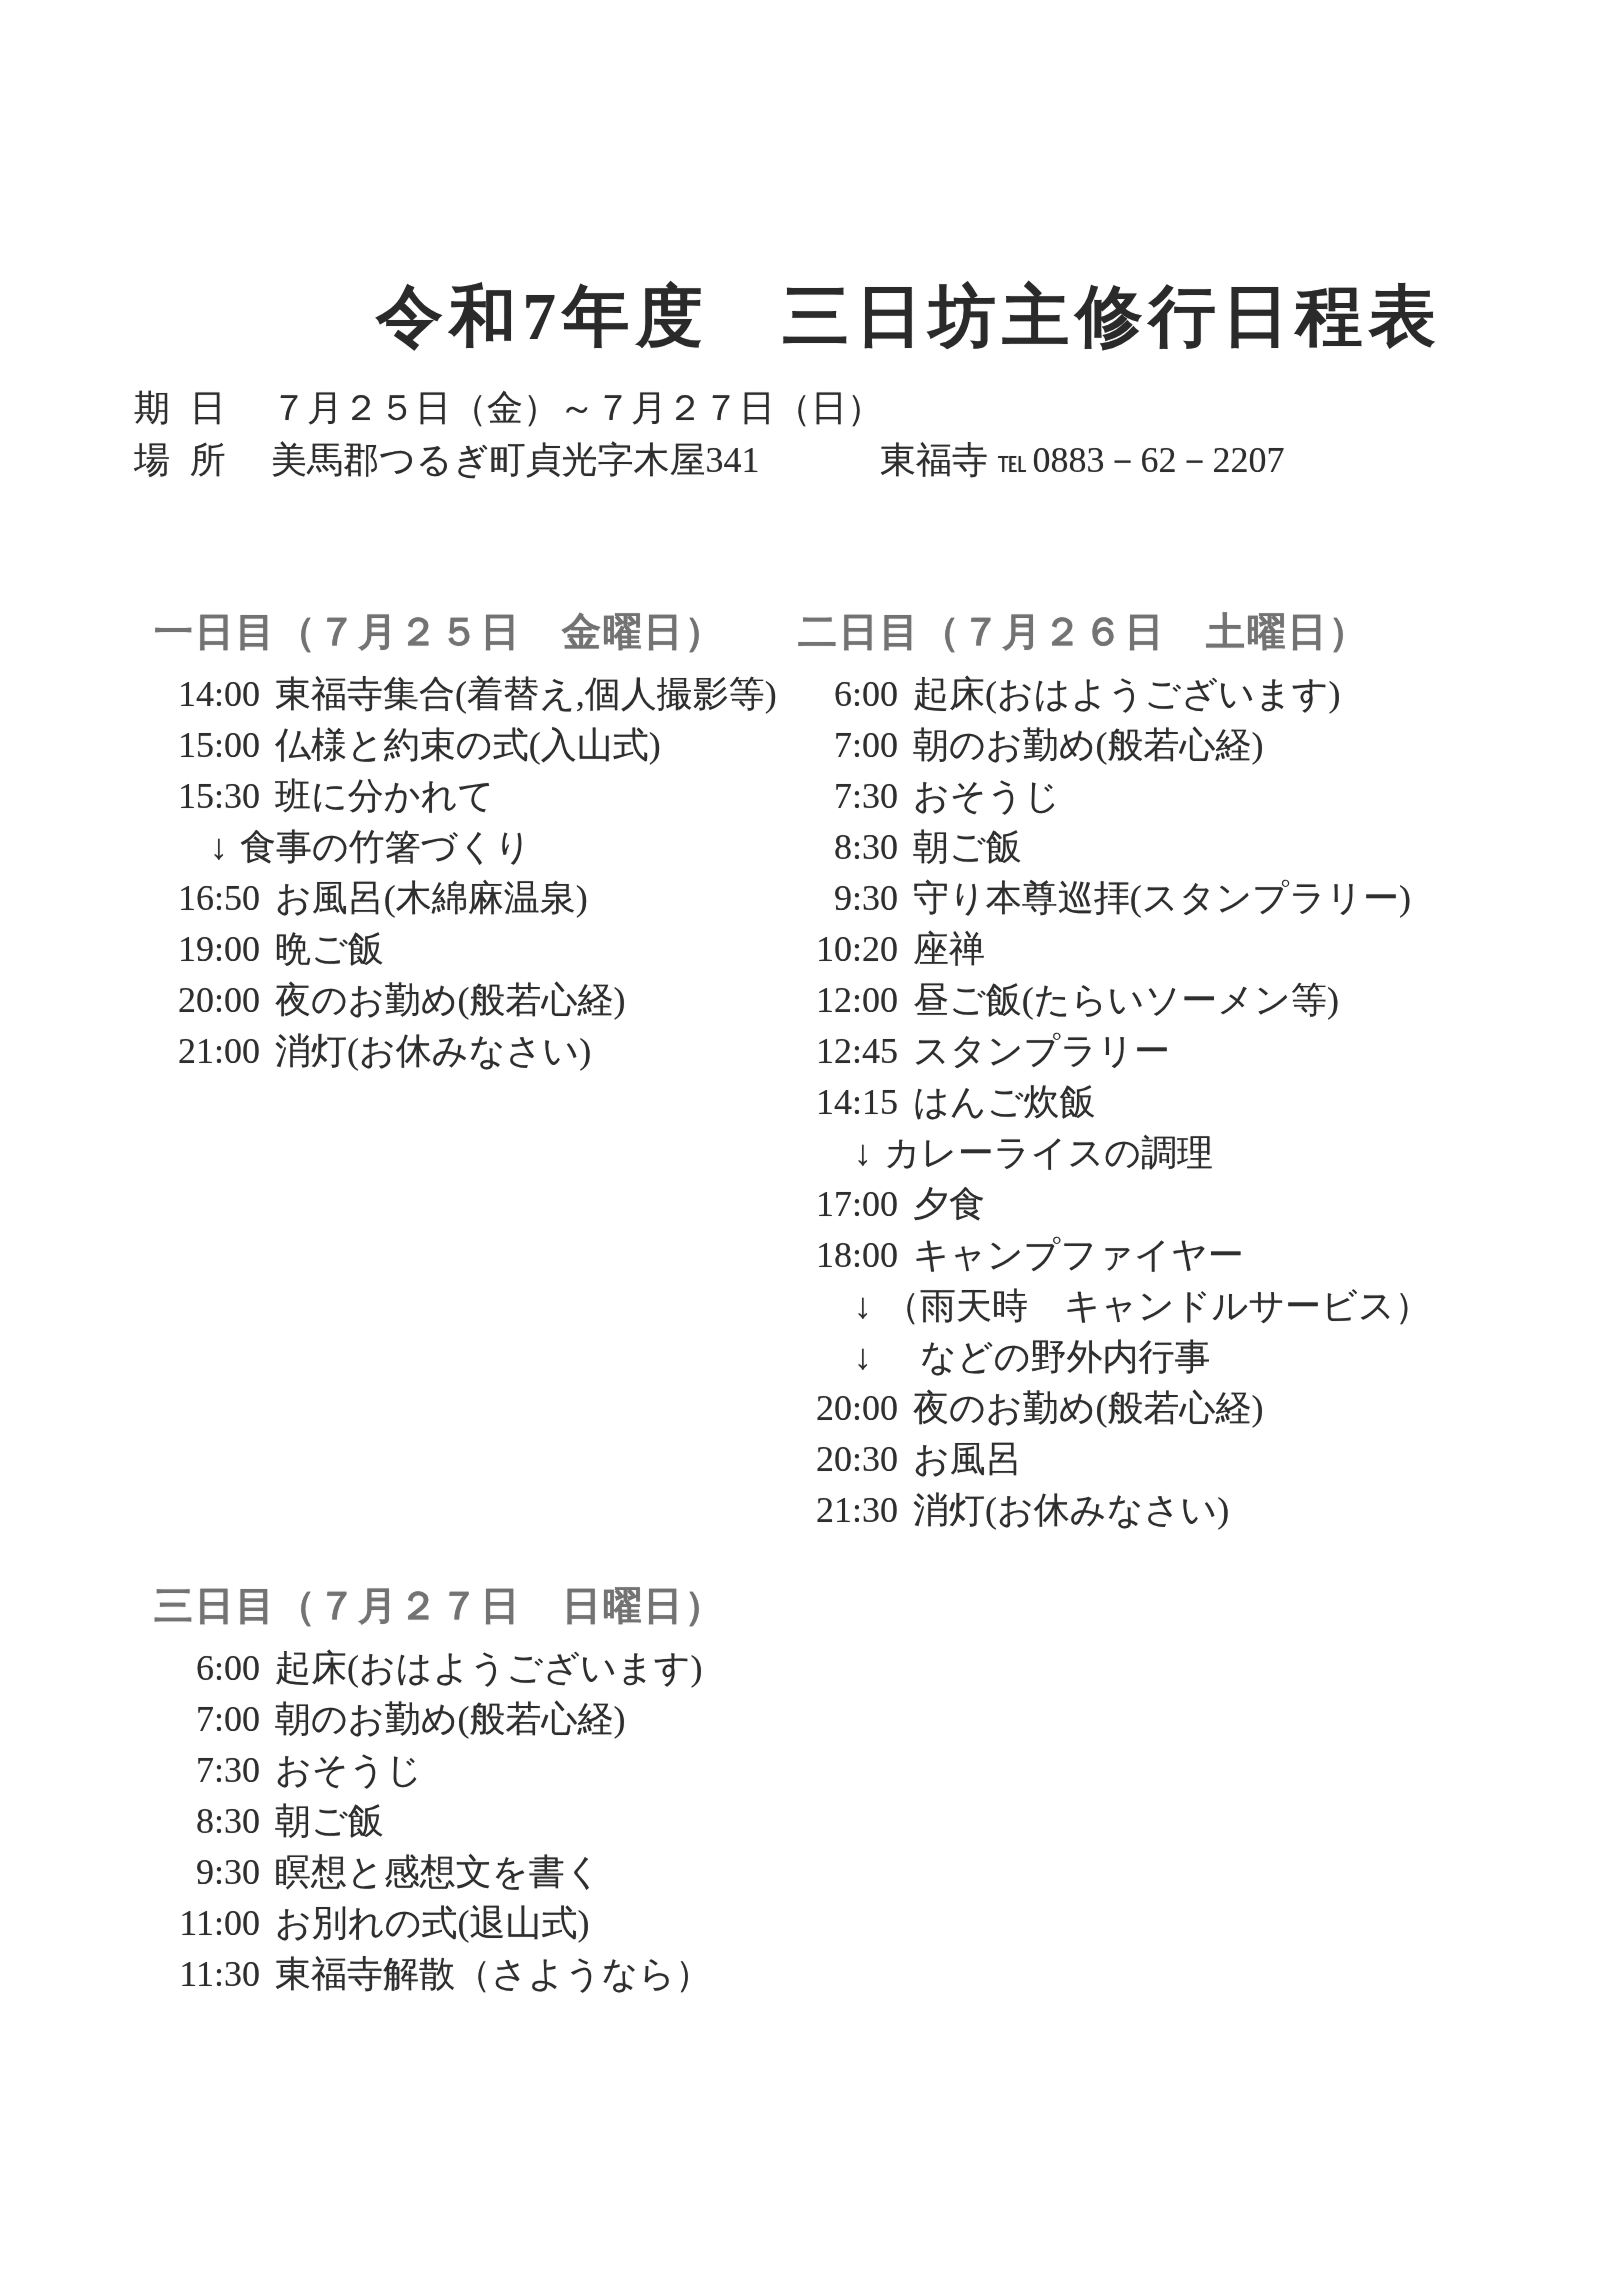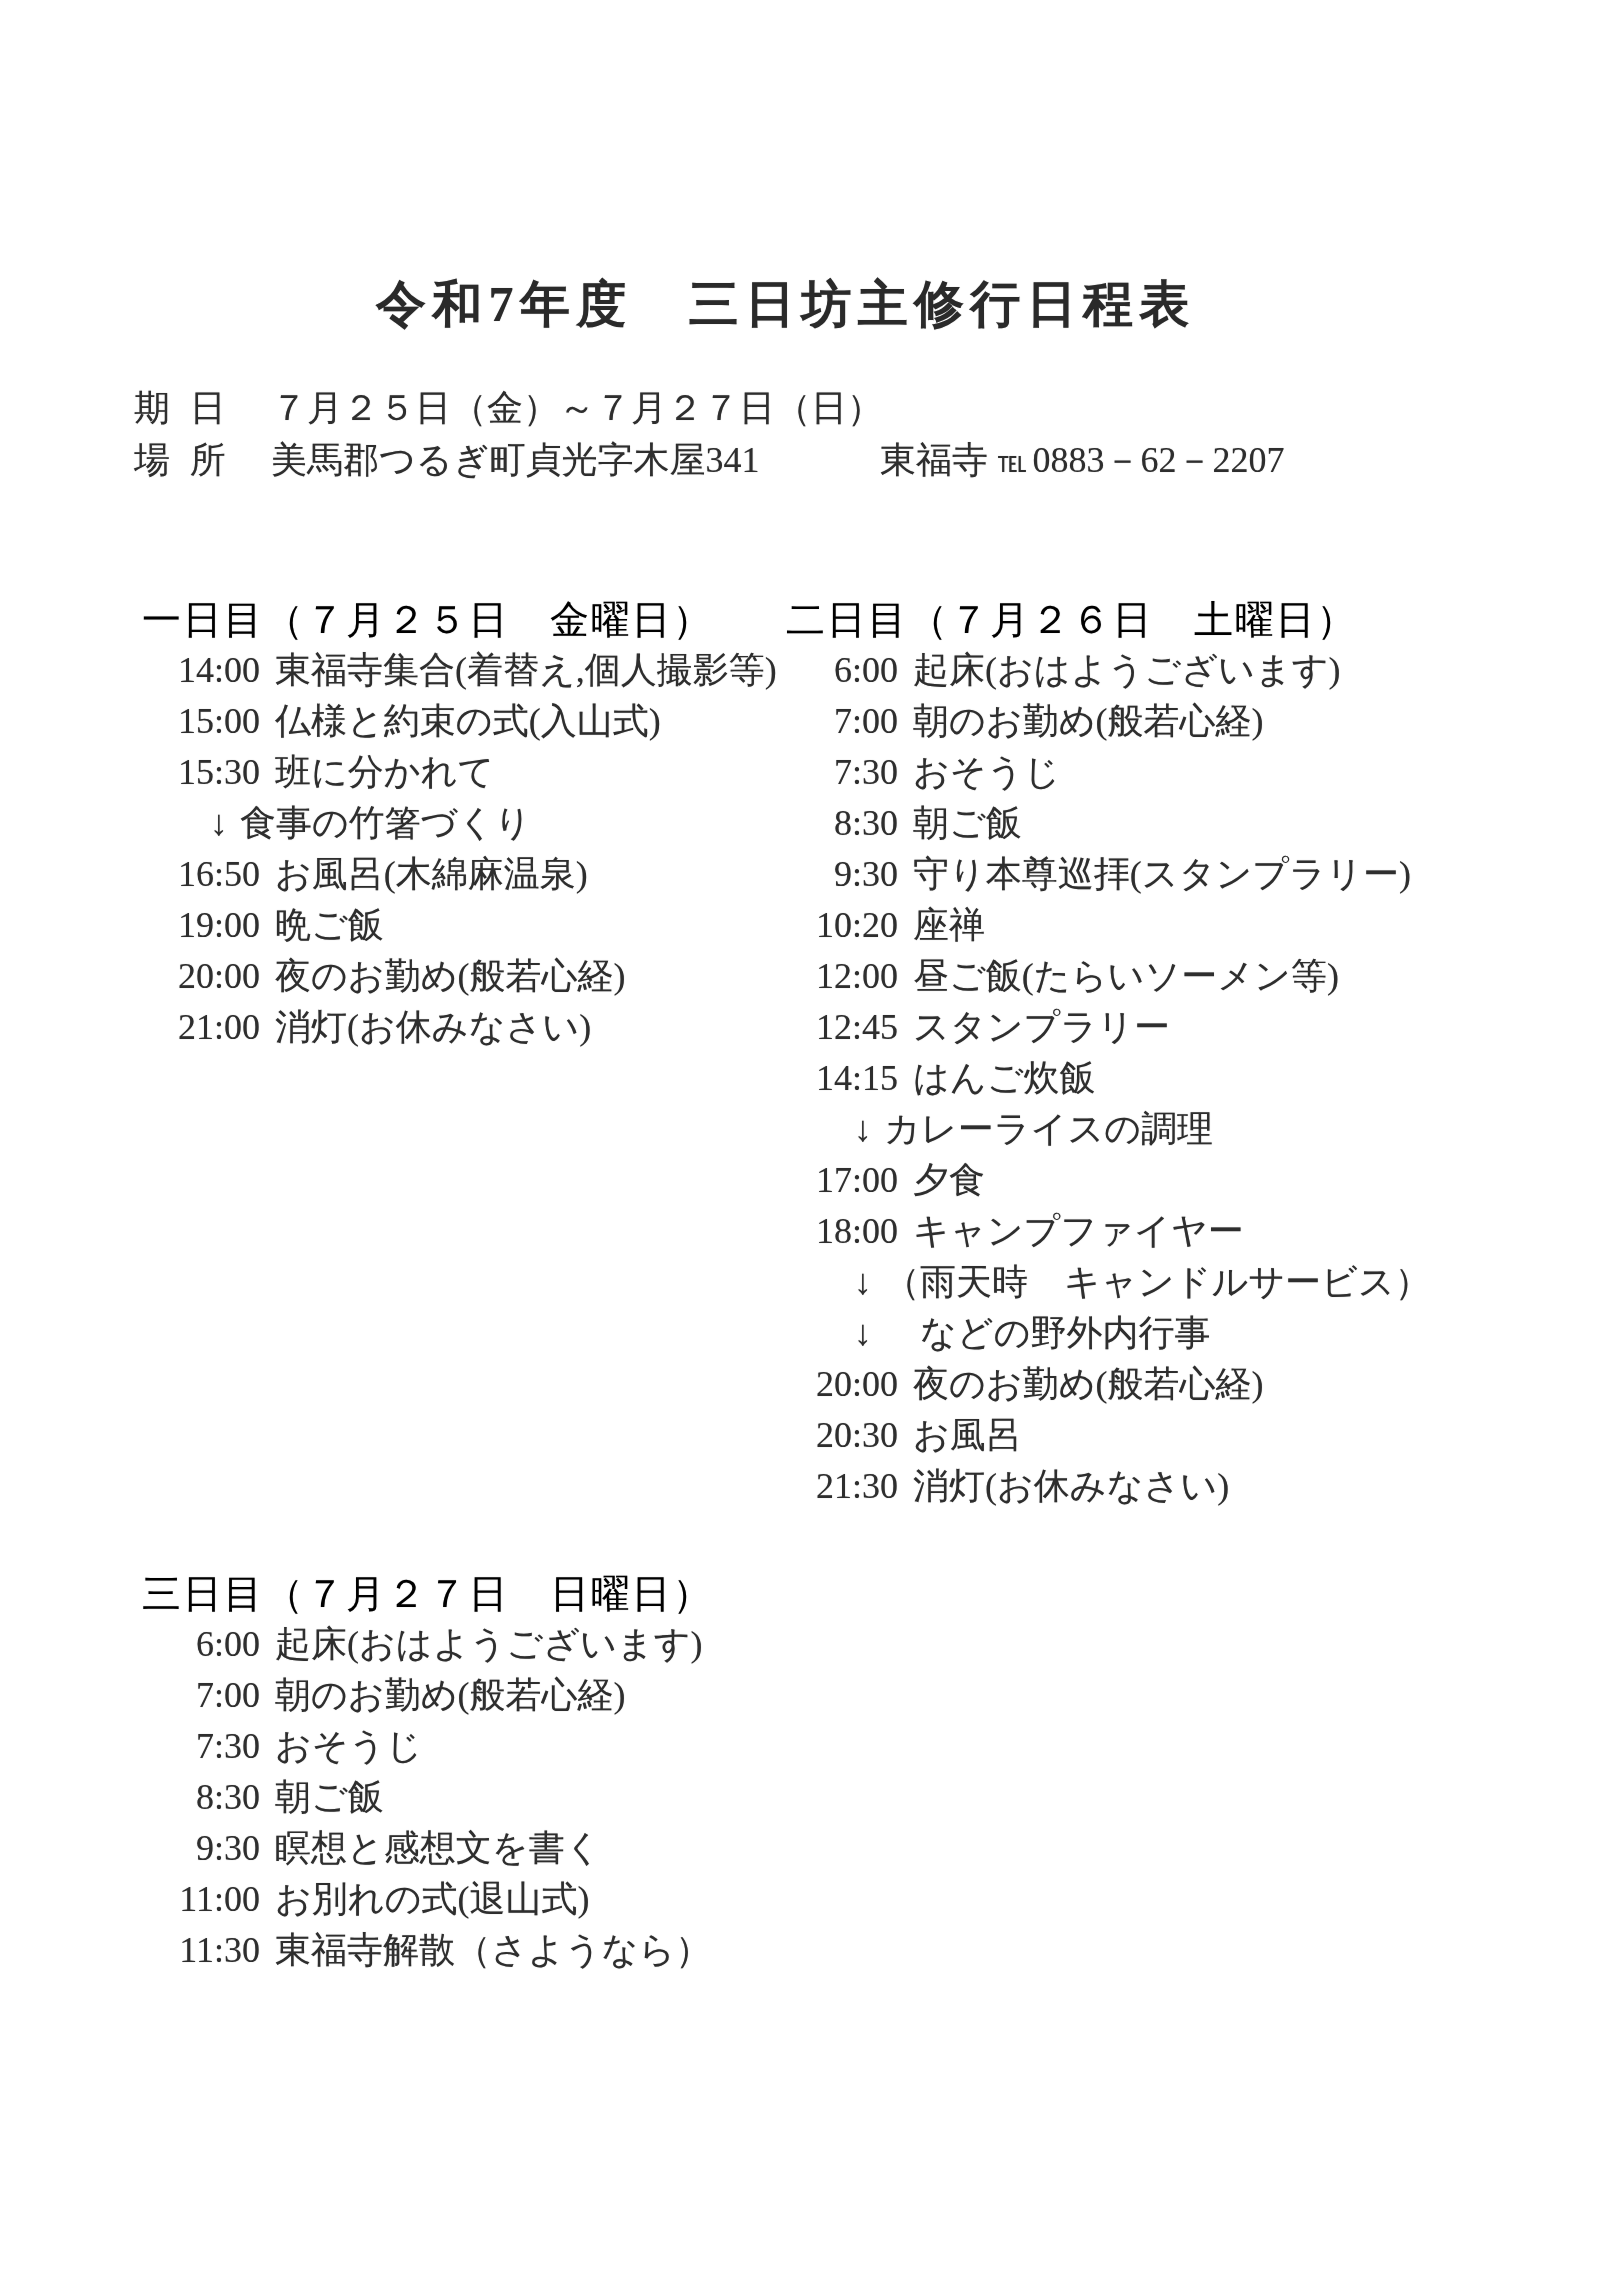--- a/index.html
+++ b/index.html
@@ -17,21 +17,21 @@
     color: #2e2e2e;
     text-shadow: 0 0 0.9px rgba(46,46,46,0.45);
   }
 
   
   .title {
     position: absolute;
     left: 376px;
     top: 271px;
     margin: 0;
-    font-size: 50px;
+    font-size: 67px;
     font-weight: 700;
     letter-spacing: 6.3px;
     white-space: nowrap;
     color: #2a2a2a;
   }
 
   
   .meta {
     position: absolute;
     left: 134px;
@@ -64,28 +64,28 @@
   
   .day {
     position: absolute;
     font-size: 36px;
   }
   #day1 { left: 142px; top: 594px; }
   #day2 { left: 786px; top: 594px; }
   #day3 { left: 142px; top: 1568px; }
 
   .day-header {
-    margin: 0;
+    margin: 12px;
     height: 51px;
     line-height: 51px;
     font-size: 39px;
-    font-weight: 400;
+    font-weight: 700;
     letter-spacing: 1.8px;
     white-space: nowrap;
-    color: #000000;
+    color: #737373;
   }
 
   .row {
     display: flex;
     height: 51px;
     line-height: 51px;
     white-space: nowrap;
   }
   .time {
     width: 118px;

